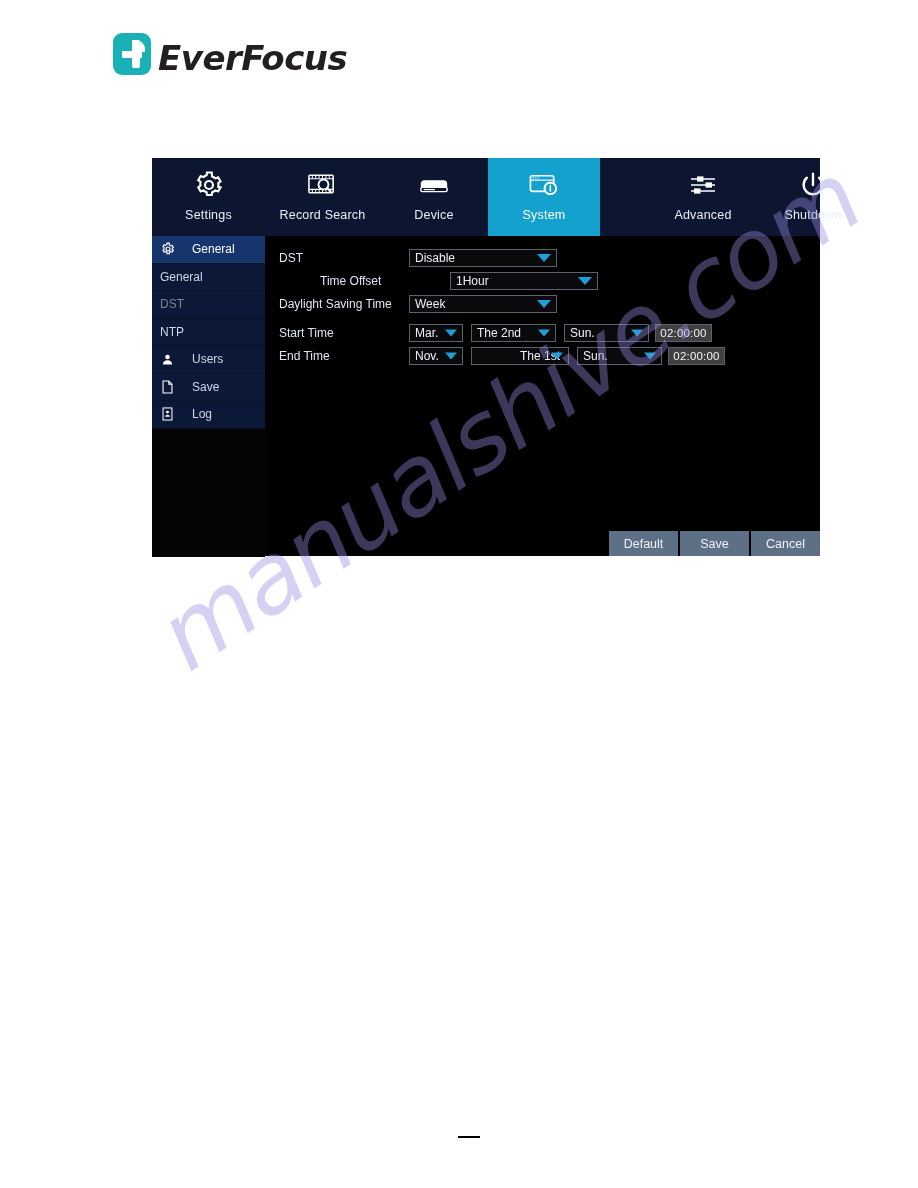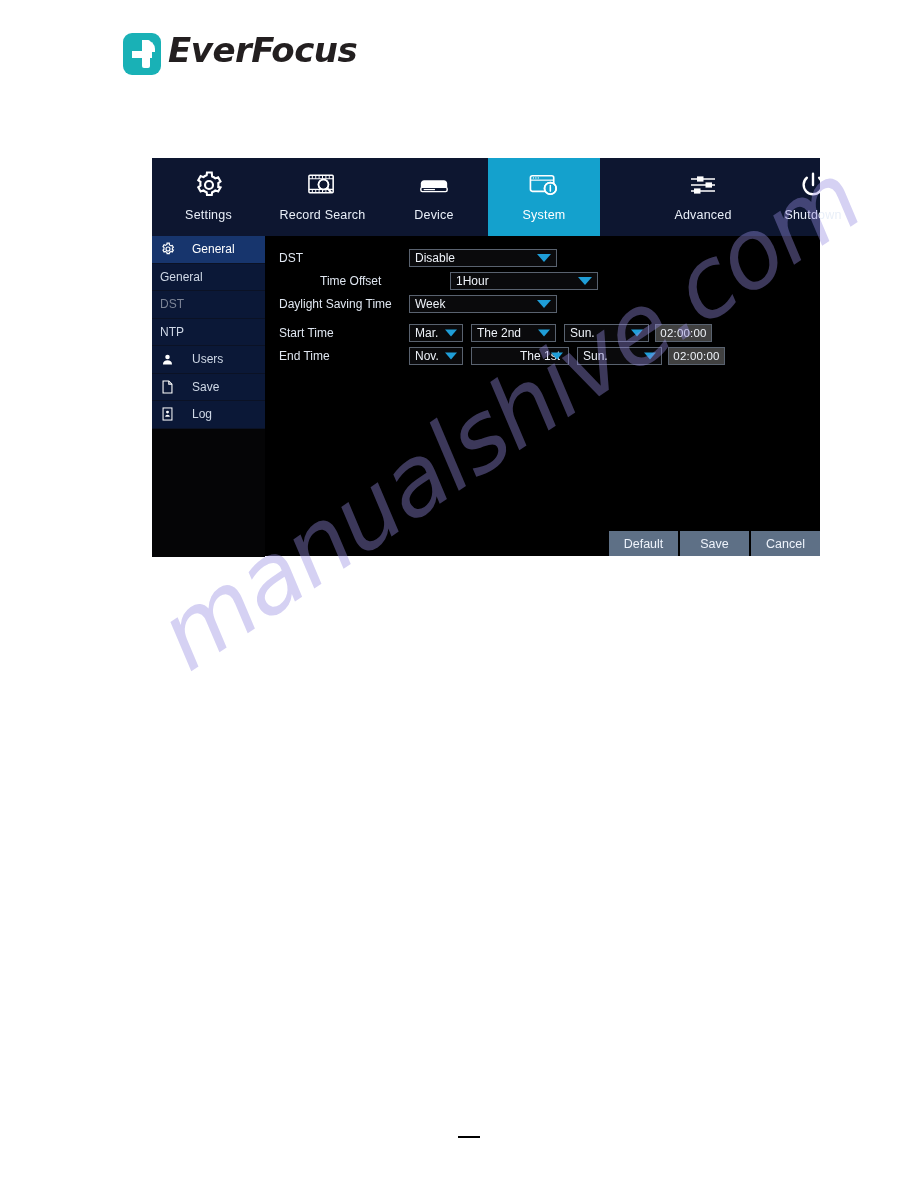--- a/index.html
+++ b/index.html
@@ -28,22 +28,22 @@
     color: rgba(150,140,225,0.40);
     white-space: nowrap;
     transform: rotate(-34deg);
     transform-origin: left center;
     letter-spacing: -2px;
   }
 
   
   #logo-area {
     position: absolute;
-    left: 123px; top: 33px;
-    display: flex; align-items: flex-start; gap: 7px;
+    left: 113px; top: 33px;
+    display: flex; align-items: flex-end; gap: 7px;
     z-index: 2;
   }
   #logo-mark {
     width: 38px; height: 42px;
     background: #19b1b6;
     border-radius: 9px;
     position: relative;
     flex: none;
   }
   #logo-mark .f-stem {

